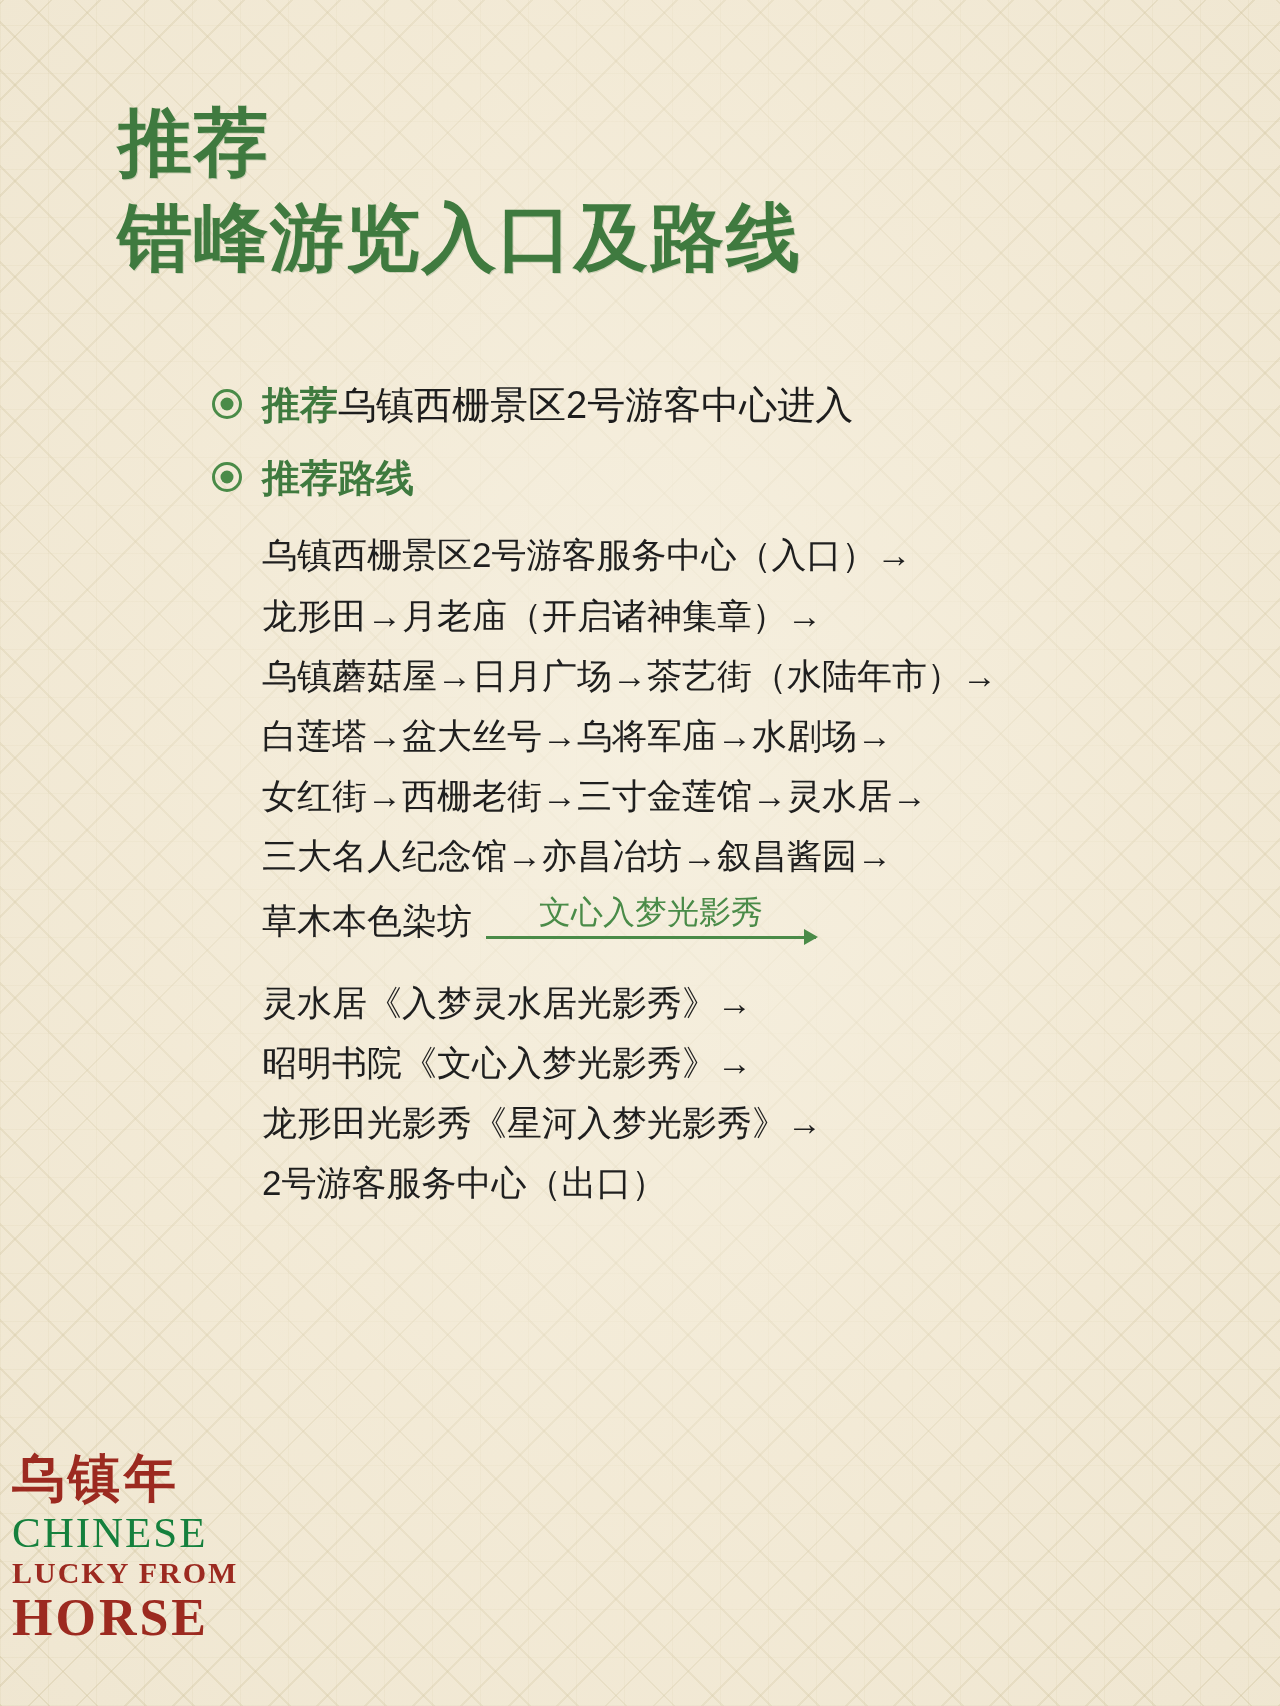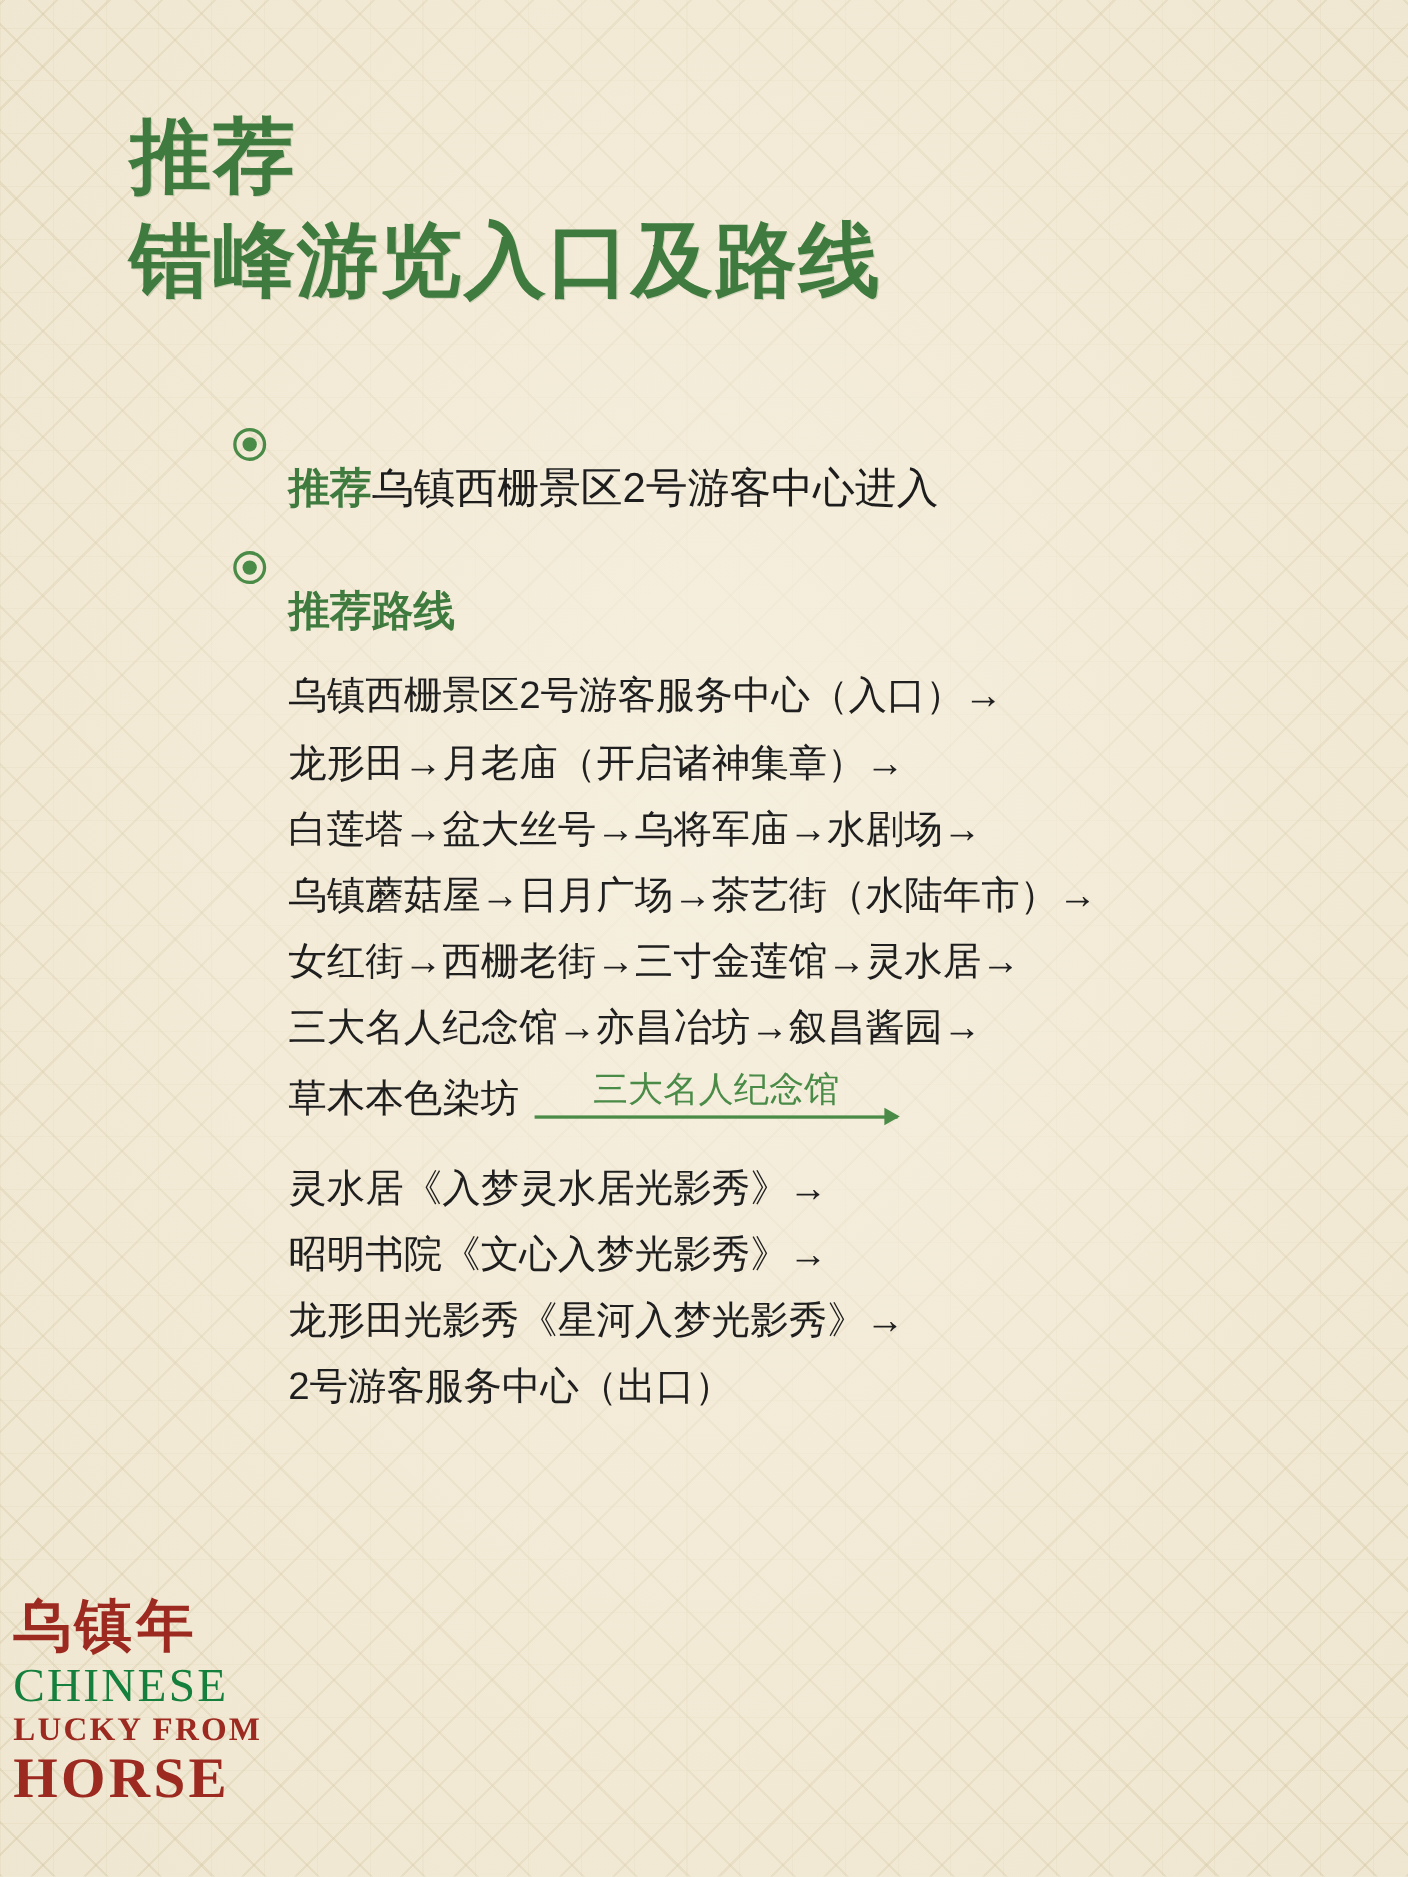--- a/index.html
+++ b/index.html
@@ -85,21 +85,20 @@
     height: 13px;
     background: #4a8b48;
     border-radius: 50%;
     transform: translate(-50%, -50%);
   }
   .bullet-text {
     font-size: 38px;
     line-height: 1.5;
     color: #1d1d1d;
     font-family: "Liberation Sans", sans-serif;
-    margin-top: 39px;
   }
   .bullet-text .hi {
     color: #3f7a3f;
     font-weight: bold;
   }
   .bullet-text.strong {
     color: #3f7a3f;
     font-weight: bold;
   }
 
@@ -232,29 +231,29 @@
     </div>
 
     <div class="bullet-row">
       <span class="bullet-icon"></span>
       <div class="bullet-text strong">推荐路线</div>
     </div>
 
     <div class="route-block">
       <div class="route-line">乌镇西栅景区2号游客服务中心（入口）→</div>
       <div class="route-line">龙形田→月老庙（开启诸神集章）→</div>
+      <div class="route-line">乌镇蘑菇屋→日月广场→茶艺街（水陆年市）→</div>
       <div class="route-line">白莲塔→盆大丝号→乌将军庙→水剧场→</div>
-      <div class="route-line">乌镇蘑菇屋→日月广场→茶艺街（水陆年市）→</div>
       <div class="route-line">女红街→西栅老街→三寸金莲馆→灵水居→</div>
       <div class="route-line">三大名人纪念馆→亦昌冶坊→叙昌酱园→</div>
 
       <div class="night-divider">
         <div class="last-day">草木本色染坊</div>
         <div class="night-arrow-wrap">
-          <div class="night-label">三大名人纪念馆</div>
+          <div class="night-label">文心入梦光影秀</div>
           <div class="night-arrow-line"></div>
         </div>
       </div>
     </div>
 
     <div class="route-block night">
       <div class="route-line">灵水居《入梦灵水居光影秀》→</div>
       <div class="route-line">昭明书院《文心入梦光影秀》→</div>
       <div class="route-line">龙形田光影秀《星河入梦光影秀》→</div>
       <div class="route-line">2号游客服务中心（出口）</div>

